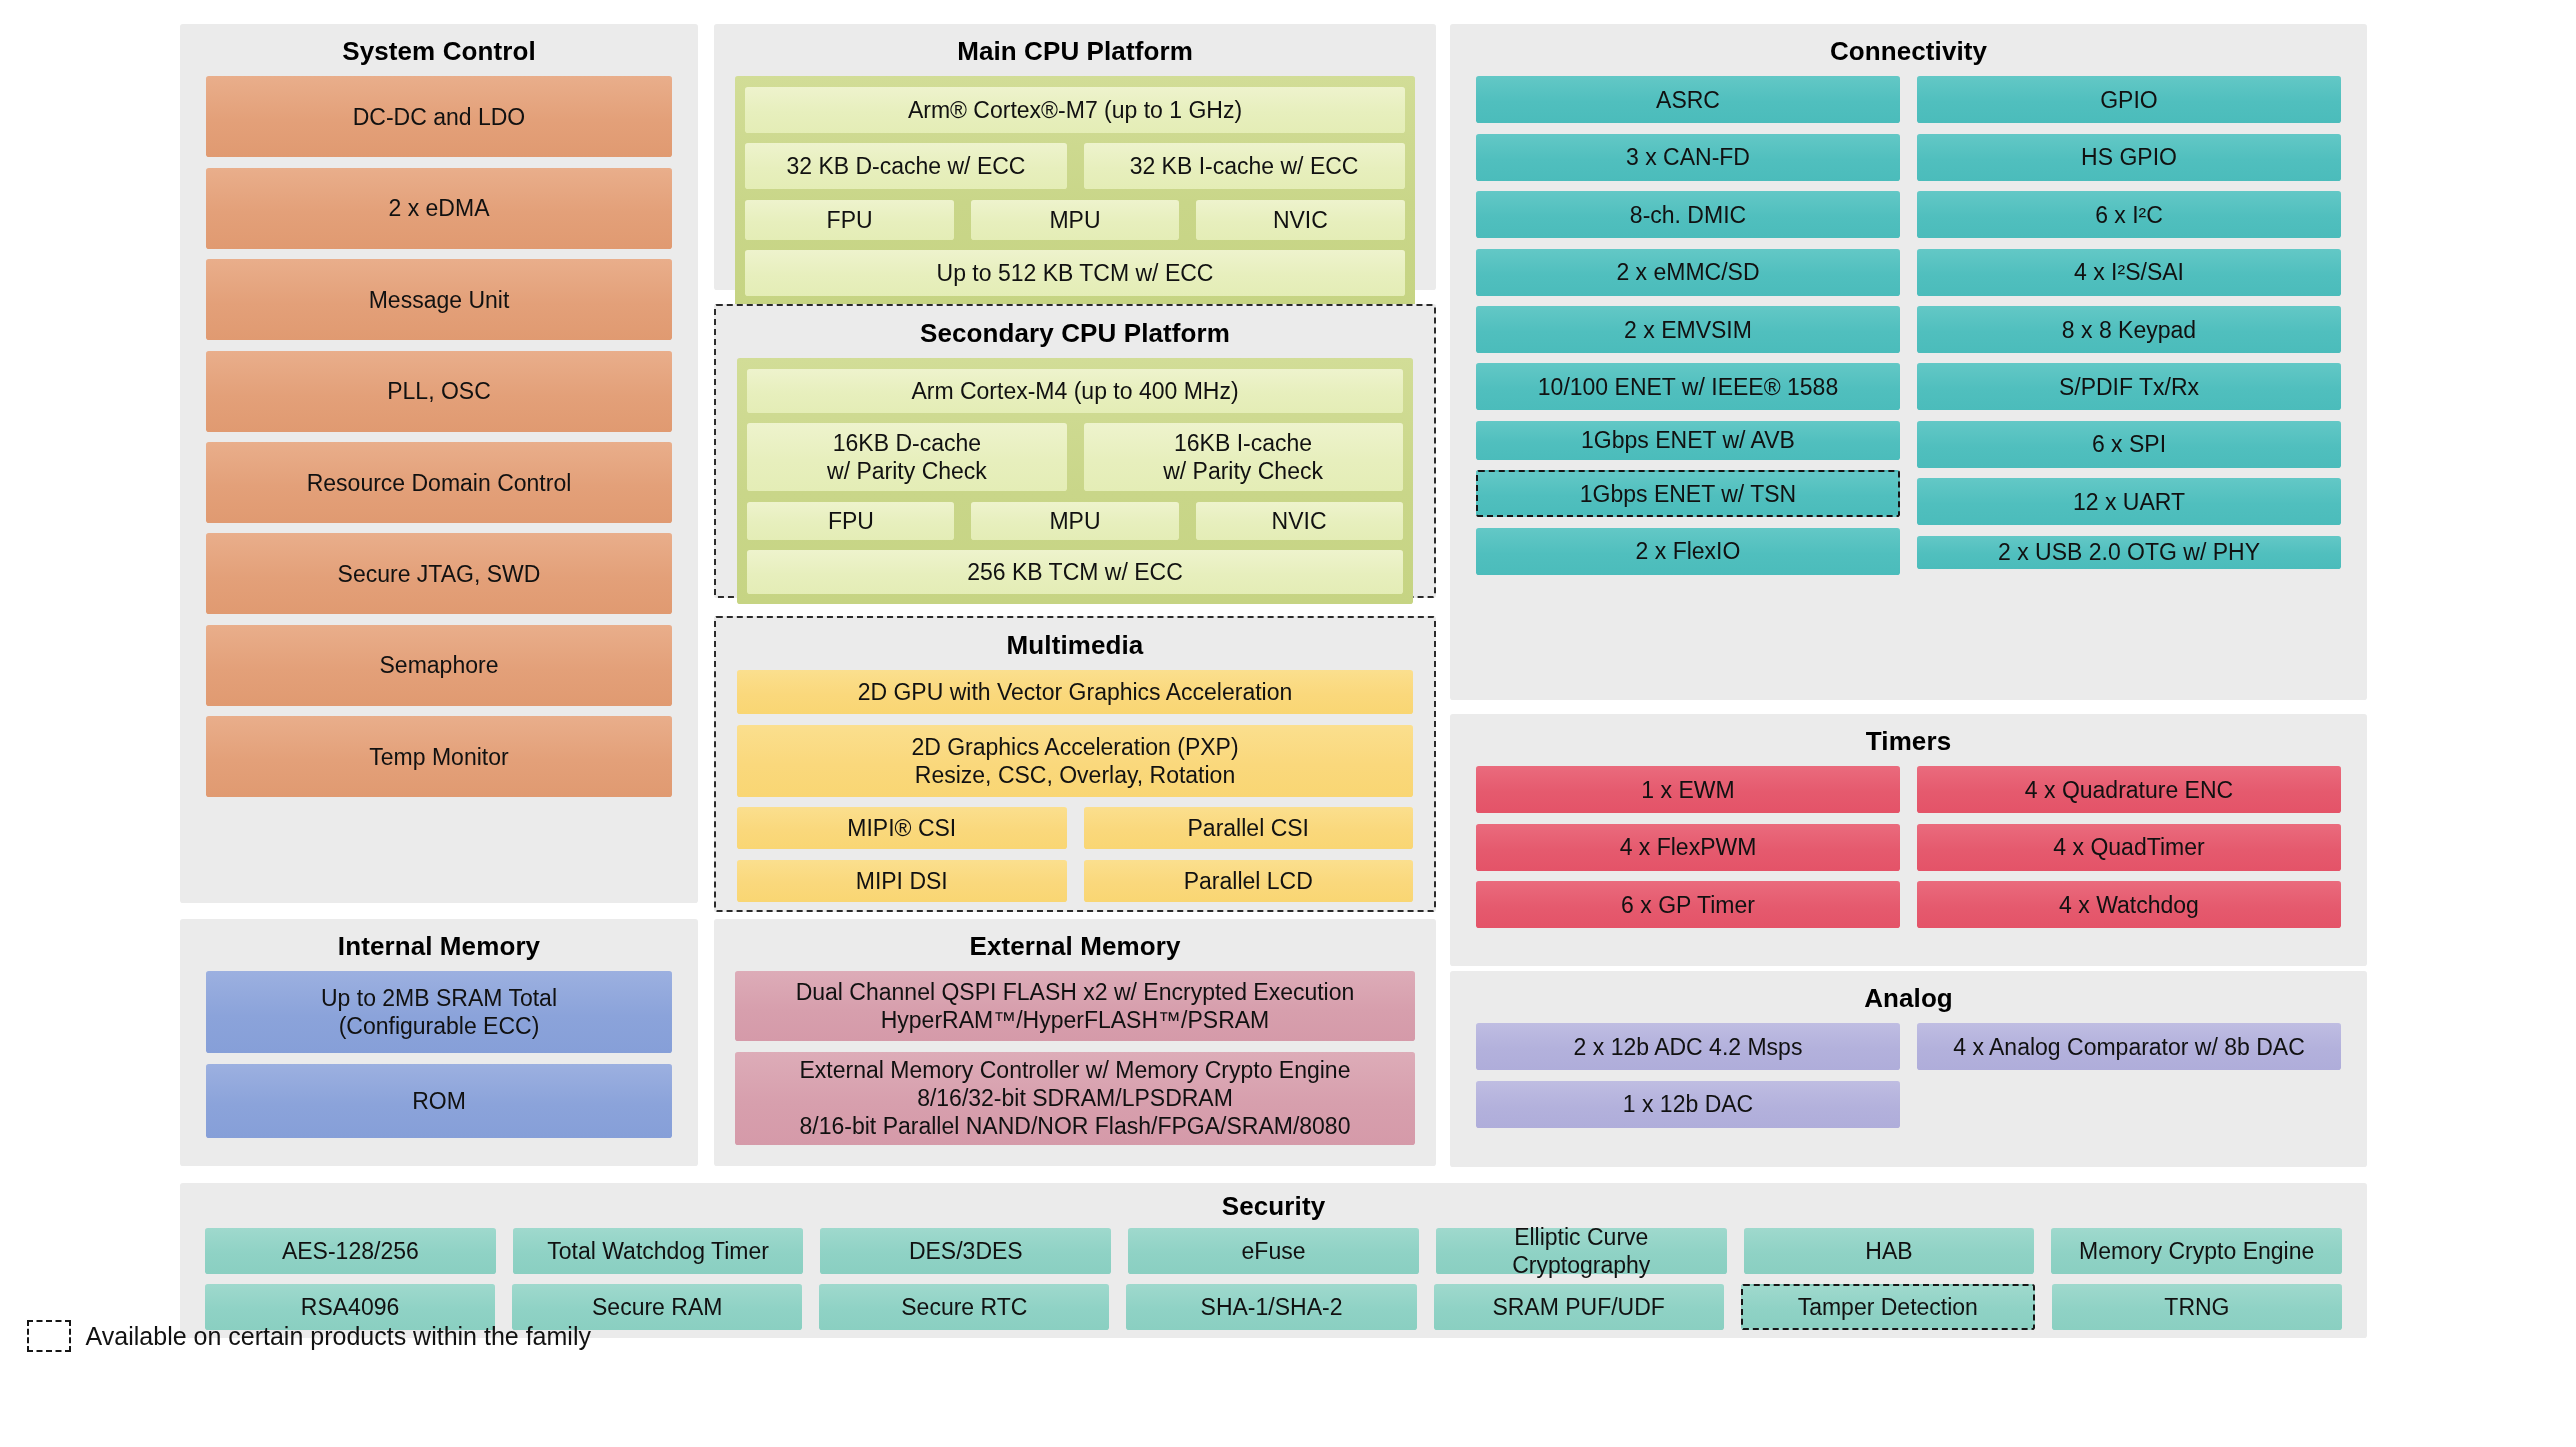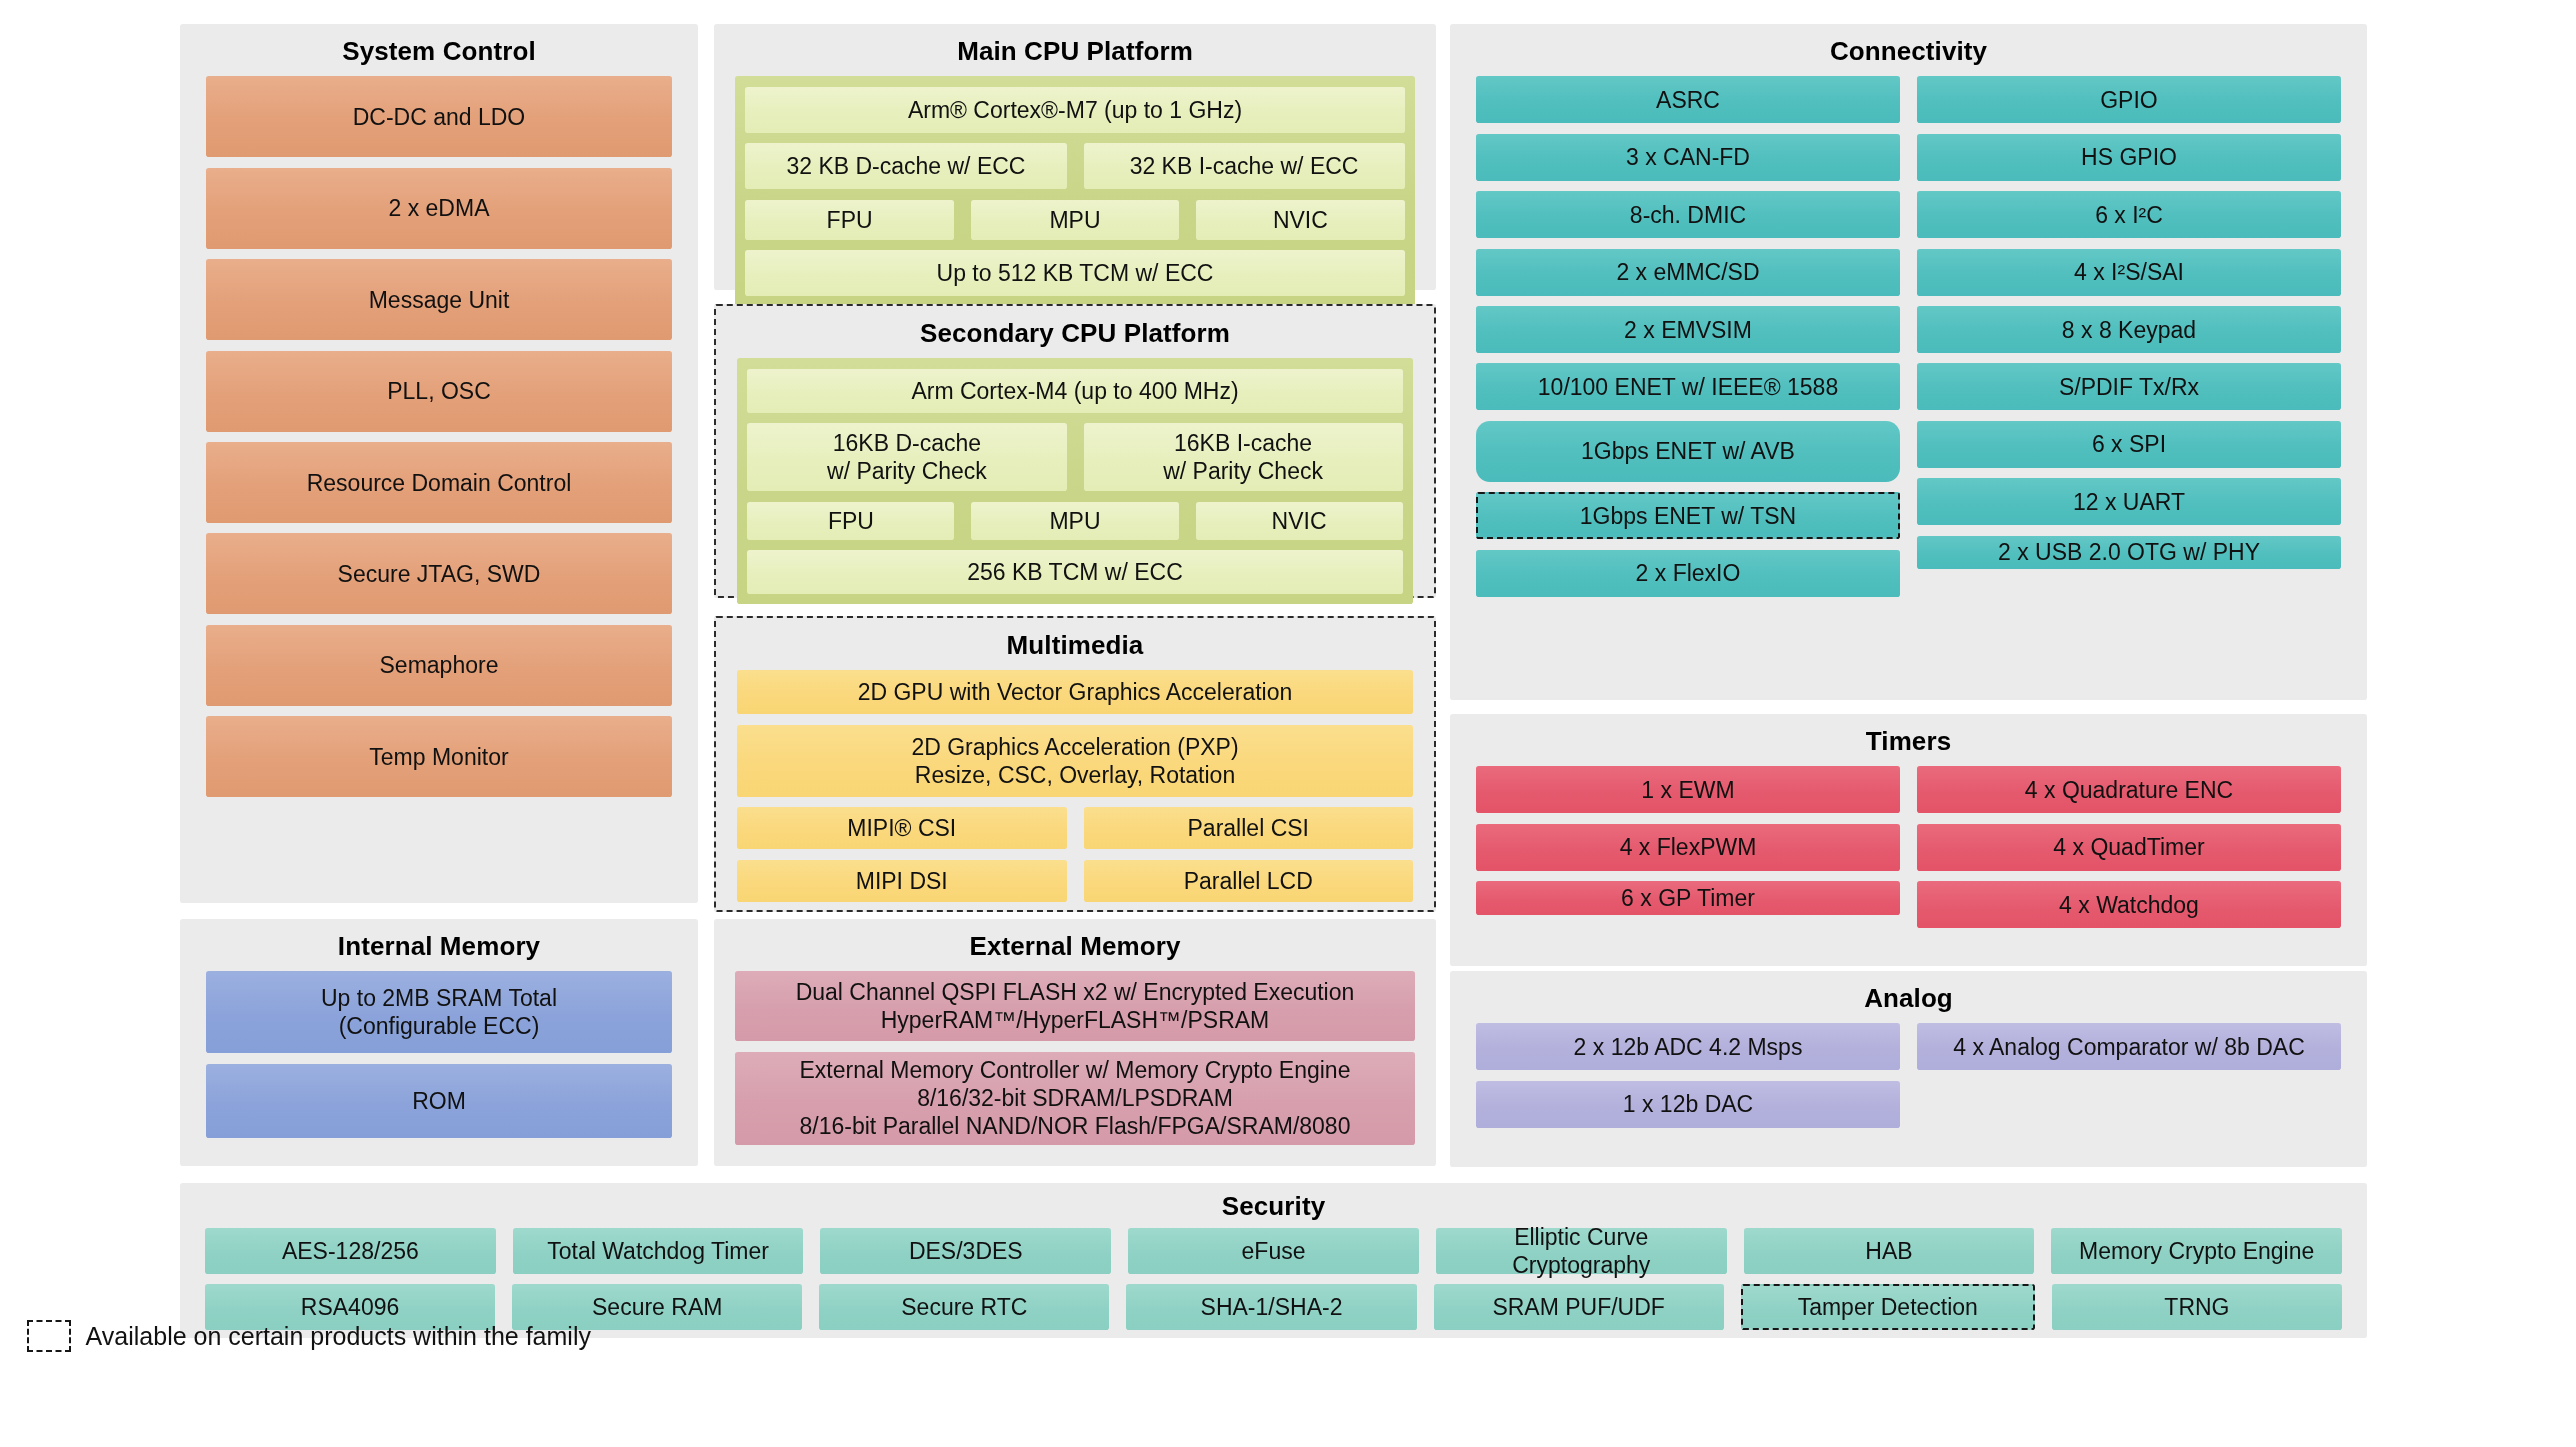--- a/index.html
+++ b/index.html
@@ -201,21 +201,21 @@
     <div class="panel-title">Connectivity</div>
     <div class="panel-body">
       <div class="rowgrid">
         <div class="col">
           <div class="blk c-teal" style="height:47px;">ASRC</div>
           <div class="blk c-teal" style="height:47px;">3 x CAN-FD</div>
           <div class="blk c-teal" style="height:47px;">8-ch. DMIC</div>
           <div class="blk c-teal" style="height:47px;">2 x eMMC/SD</div>
           <div class="blk c-teal" style="height:47px;">2 x EMVSIM</div>
           <div class="blk c-teal" style="height:47px;">10/100 ENET w/ IEEE® 1588</div>
-          <div class="blk c-teal" style="height:61px;border-radius:14px;">1Gbps ENET w/ AVB</div>
+          <div class="blk c-teal" style="height:39px;">1Gbps ENET w/ AVB</div>
           <div class="blk c-teal dashed-item" style="height:47px;">1Gbps ENET w/ TSN</div>
           <div class="blk c-teal" style="height:47px; margin-bottom:0;">2 x FlexIO</div>
         </div>
         <div class="col">
           <div class="blk c-teal" style="height:47px;">GPIO</div>
           <div class="blk c-teal" style="height:47px;">HS GPIO</div>
           <div class="blk c-teal" style="height:47px;">6 x I²C</div>
           <div class="blk c-teal" style="height:47px;">4 x I²S/SAI</div>
           <div class="blk c-teal" style="height:47px;">8 x 8 Keypad</div>
           <div class="blk c-teal" style="height:47px;">S/PDIF Tx/Rx</div>
@@ -227,21 +227,21 @@
     </div>
   </div>
 
   <div class="panel" style="left:1450px; top:714px; width:917px; height:252px;">
     <div class="panel-title">Timers</div>
     <div class="panel-body">
       <div class="rowgrid">
         <div class="col">
           <div class="blk c-red" style="height:47px;">1 x EWM</div>
           <div class="blk c-red" style="height:47px;">4 x FlexPWM</div>
-          <div class="blk c-red" style="height:34px; margin-bottom:0;">6 x GP Timer</div>
+          <div class="blk c-red" style="height:47px; margin-bottom:0;">6 x GP Timer</div>
         </div>
         <div class="col">
           <div class="blk c-red" style="height:47px;">4 x Quadrature ENC</div>
           <div class="blk c-red" style="height:47px;">4 x QuadTimer</div>
           <div class="blk c-red" style="height:47px; margin-bottom:0;">4 x Watchdog</div>
         </div>
       </div>
     </div>
   </div>
 

